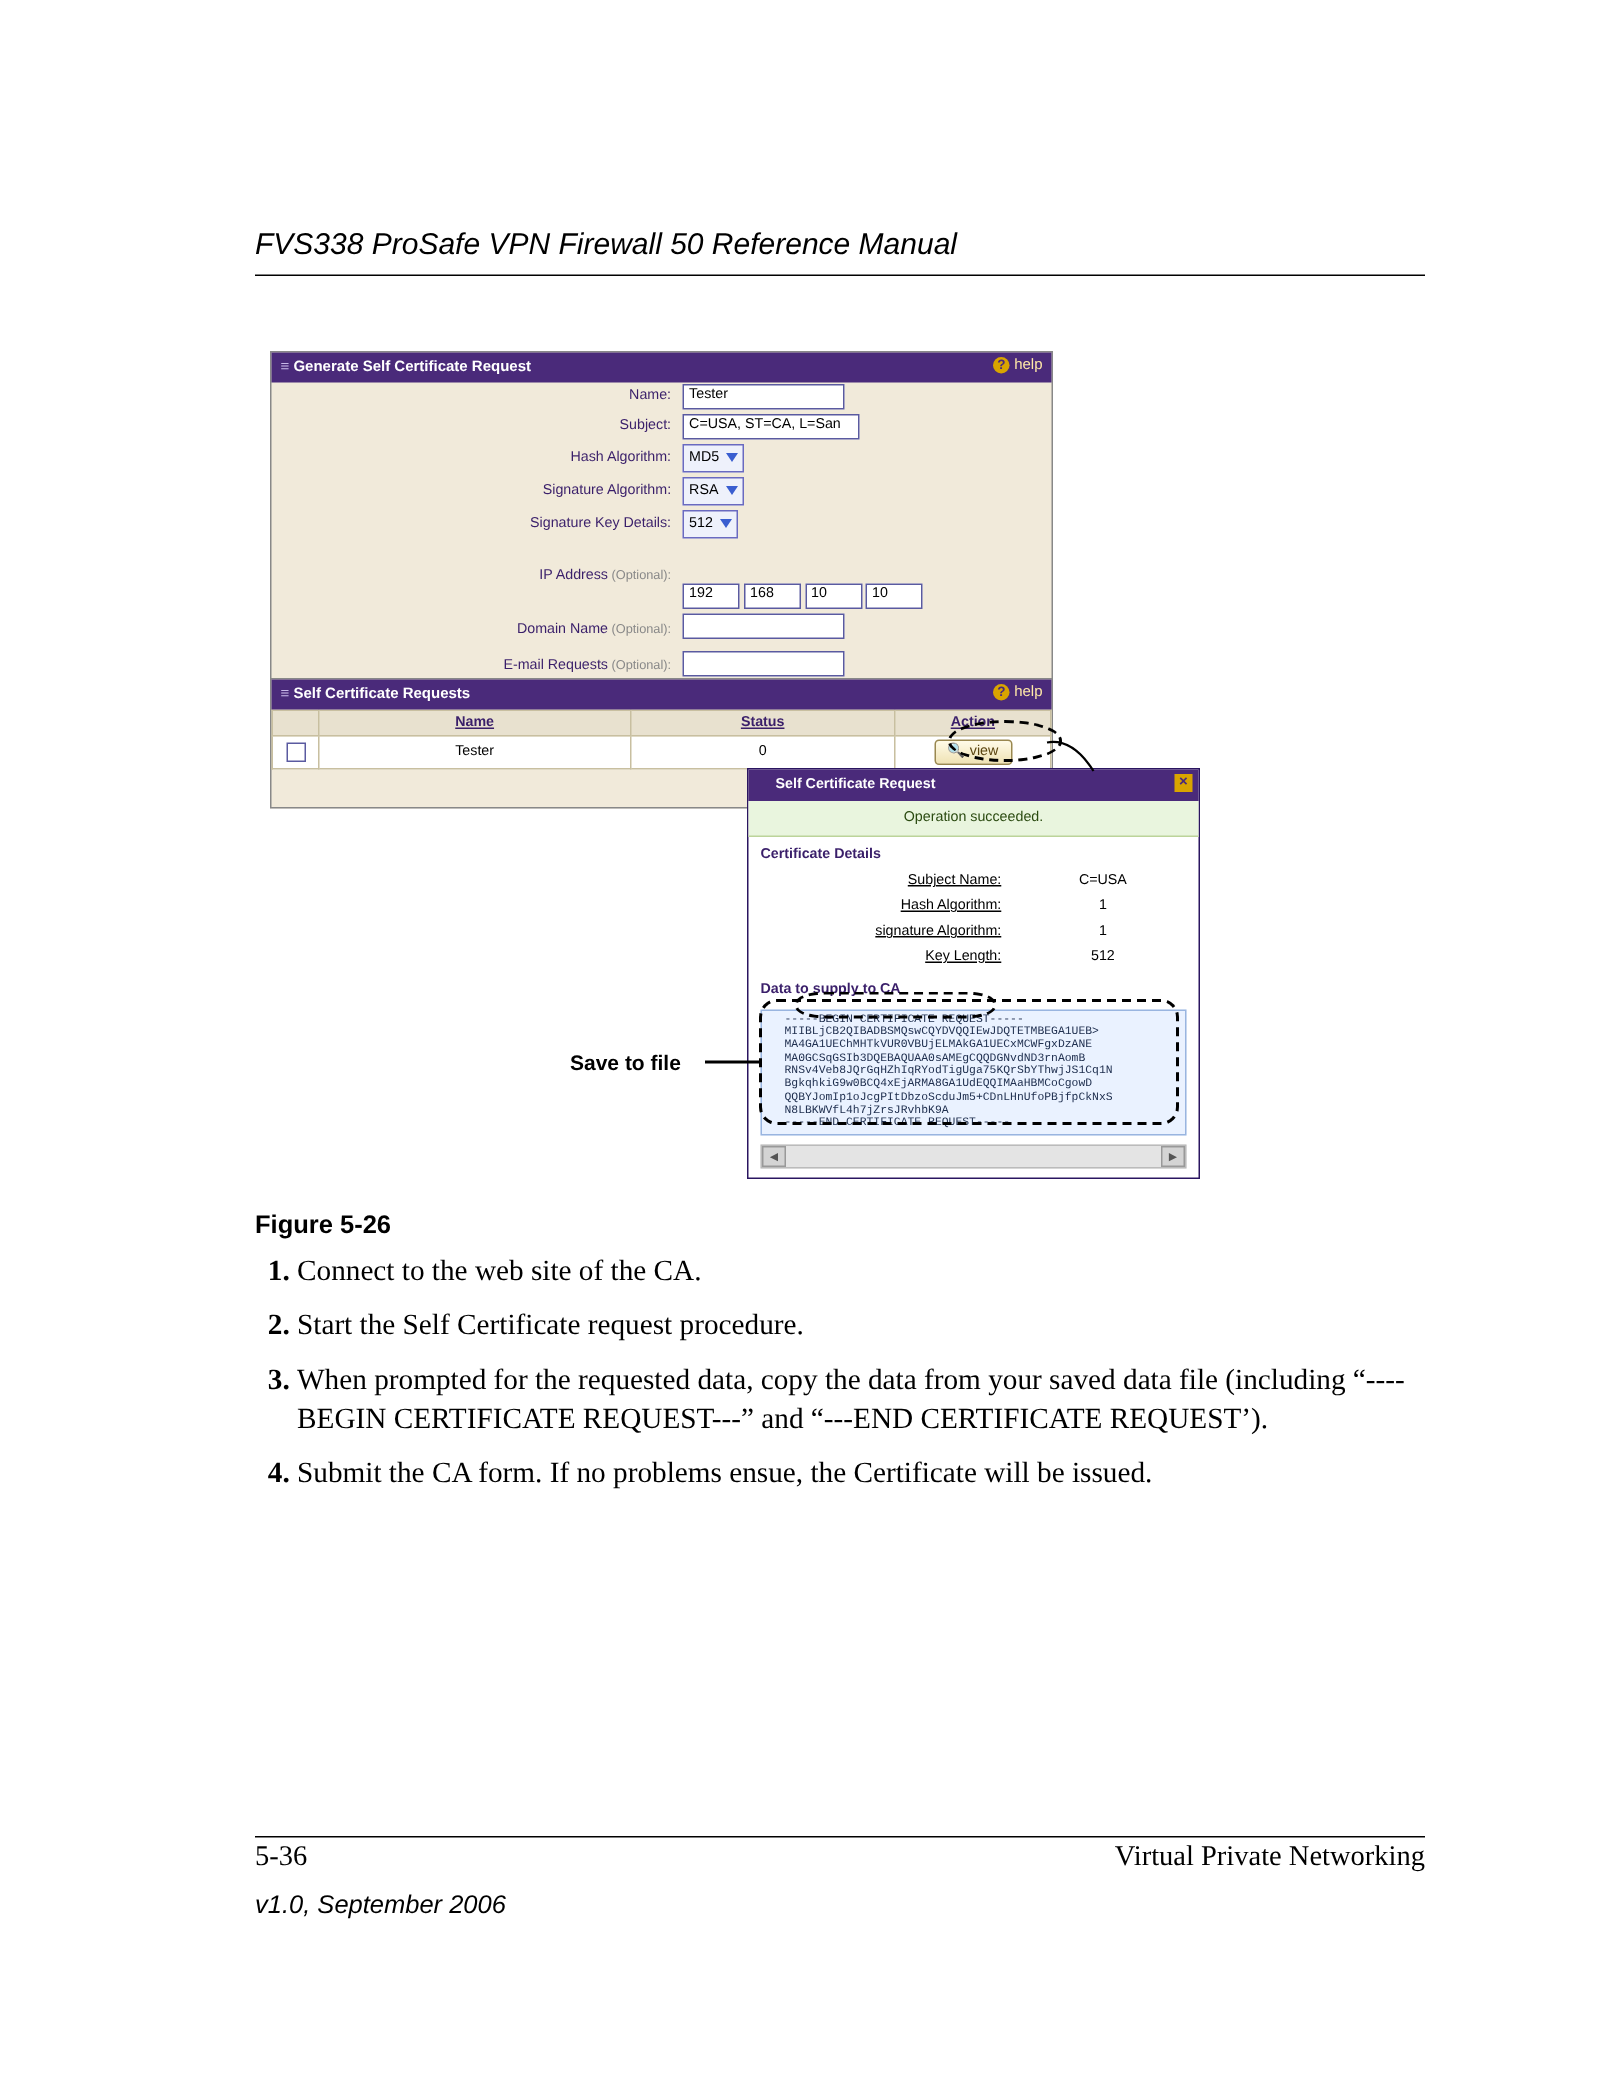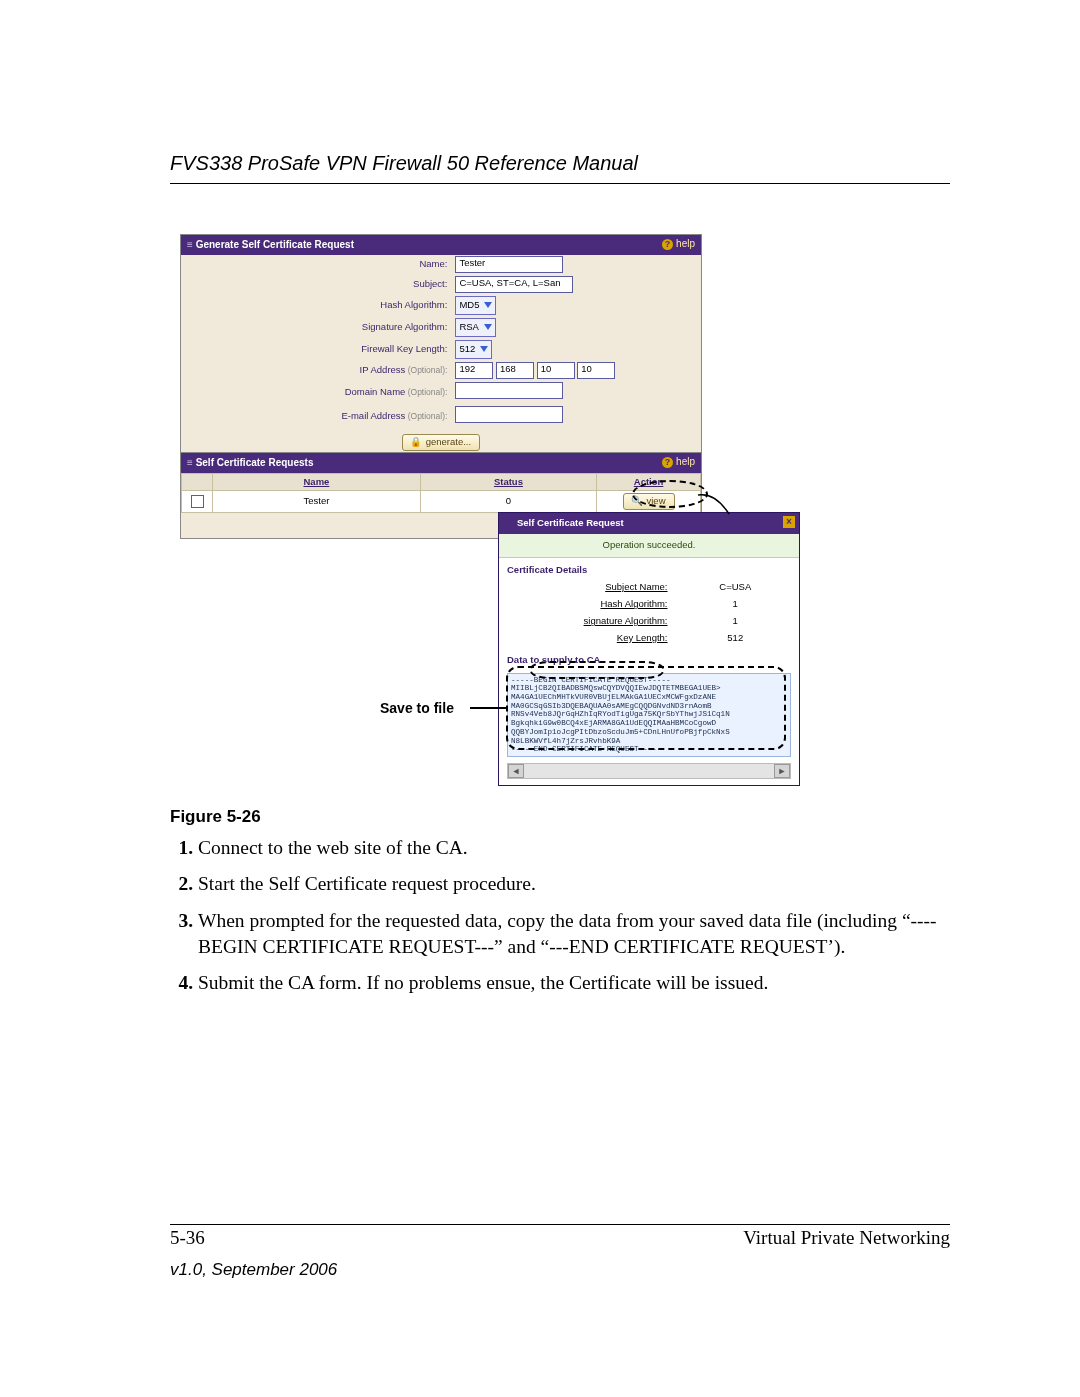--- a/index.html
+++ b/index.html
@@ -31,21 +31,21 @@
   
   .popup{position:absolute;left:328px;top:278px;width:300px;border:1px solid #2a1560;background:#fff;font-size:9.5px;}
   .popBar{background:#4a2a7a;color:#fff;font-weight:bold;padding:4px 18px;position:relative;}
   .popBar .xb{position:absolute;right:4px;top:3px;width:12px;height:12px;background:#d9a400;color:#4a2a7a;font-size:10px;text-align:center;line-height:12px;font-weight:bold;}
   .popStatus{background:#e9f5de;text-align:center;padding:5px 0;color:#2a4a10;border-bottom:1px solid #bcd49a;}
   .popSect{color:#3a1f6a;font-weight:bold;padding:6px 8px 2px 8px;}
   .detTbl{width:100%;}
   .detTbl td{padding:1px 4px;}
   .detTbl td.k{text-align:right;width:58%;color:#000;text-decoration:underline;}
   .detTbl td.v{text-align:center;color:#000;}
-  .certbox{margin:4px 8px 6px 8px;border:1px solid #99b5e0;background:#eaf2ff;font-family:"Courier New",monospace;font-size:7.6px;white-space:pre;overflow:hidden;padding:2px 3px;color:#203050;line-height:1.15;position:relative;}
+  .certbox{margin:4px 8px 6px 8px;border:1px solid #99b5e0;background:#eaf2ff;font-family:"Courier New",monospace;font-size:7.6px;white-space:pre;overflow:hidden;padding:2px 15px;color:#203050;line-height:1.15;position:relative;}
   .hscroll{height:14px;background:#e4e4e4;margin:0 8px 6px 8px;position:relative;border:1px solid #bbb;}
   .hscroll .ar{position:absolute;top:0;width:14px;height:12px;background:#d4d4d4;border:1px solid #999;font-size:9px;text-align:center;line-height:12px;color:#555;}
   .hscroll .ar.l{left:0;} .hscroll .ar.r{right:0;}
   
   .callLine{position:absolute;background:#000;height:1.5px;}
   .dashCirc{position:absolute;border:2px dashed #000;border-radius:50px/18px;}
   .saveLbl{position:absolute;font-family:Arial,sans-serif;font-weight:bold;font-size:14px;}
   
   .figcap{font-family:Arial,sans-serif;font-weight:bold;font-size:17px;margin:8px 0 4px 0;}
   ol.steps{margin:6px 0 0 0;padding-left:28px;}
@@ -81,38 +81,38 @@
             </tr>
         <tr>
               <td class="lab">Hash Algorithm:</td>
             <td><span class="sel">MD5</span></td>
             </tr>
         <tr>
               <td class="lab">Signature Algorithm:</td>
             <td><span class="sel">RSA</span></td>
             </tr>
         <tr>
-              <td class="lab">Firewall Key Length:</td>
+              <td class="lab">Signature Key Details:</td>
             <td><span class="sel">512</span></td>
             </tr>
         <tr>
               <td class="lab"><span>IP Address</span><span class="opt"> (Optional):</span></td>
             <td>
-              <span class="inp inpS" style="display:inline-block;">192</span>
+              <span class="inp inpS" style="display:inline-block;margin-top:27px;">192</span>
               <span class="inp inpS" style="display:inline-block;">168</span>
               <span class="inp inpS" style="display:inline-block;">10</span>
               <span class="inp inpS" style="display:inline-block;">10</span>
             </td>
             </tr>
         <tr>
               <td class="lab"><span>Domain Name</span><span class="opt"> (Optional):</span></td>
             <td><span class="inp" style="display:inline-block;width:100px;"></span></td>
             </tr>
         <tr>
-              <td class="lab"><span>E-mail Address</span><span class="opt"> (Optional):</span></td>
+              <td class="lab"><span>E-mail Requests</span><span class="opt"> (Optional):</span></td>
             <td><span class="inp" style="display:inline-block;width:100px;"></span></td>
             </tr>
         <tr>
               <td colspan="2" style="text-align:center;padding:6px 0 10px 0;">
           <span class="btnL"><span class="ico">🔒</span><span>generate...</span></span>
         </td>
             </tr>
       </tbody>
         </table>
     </div>

